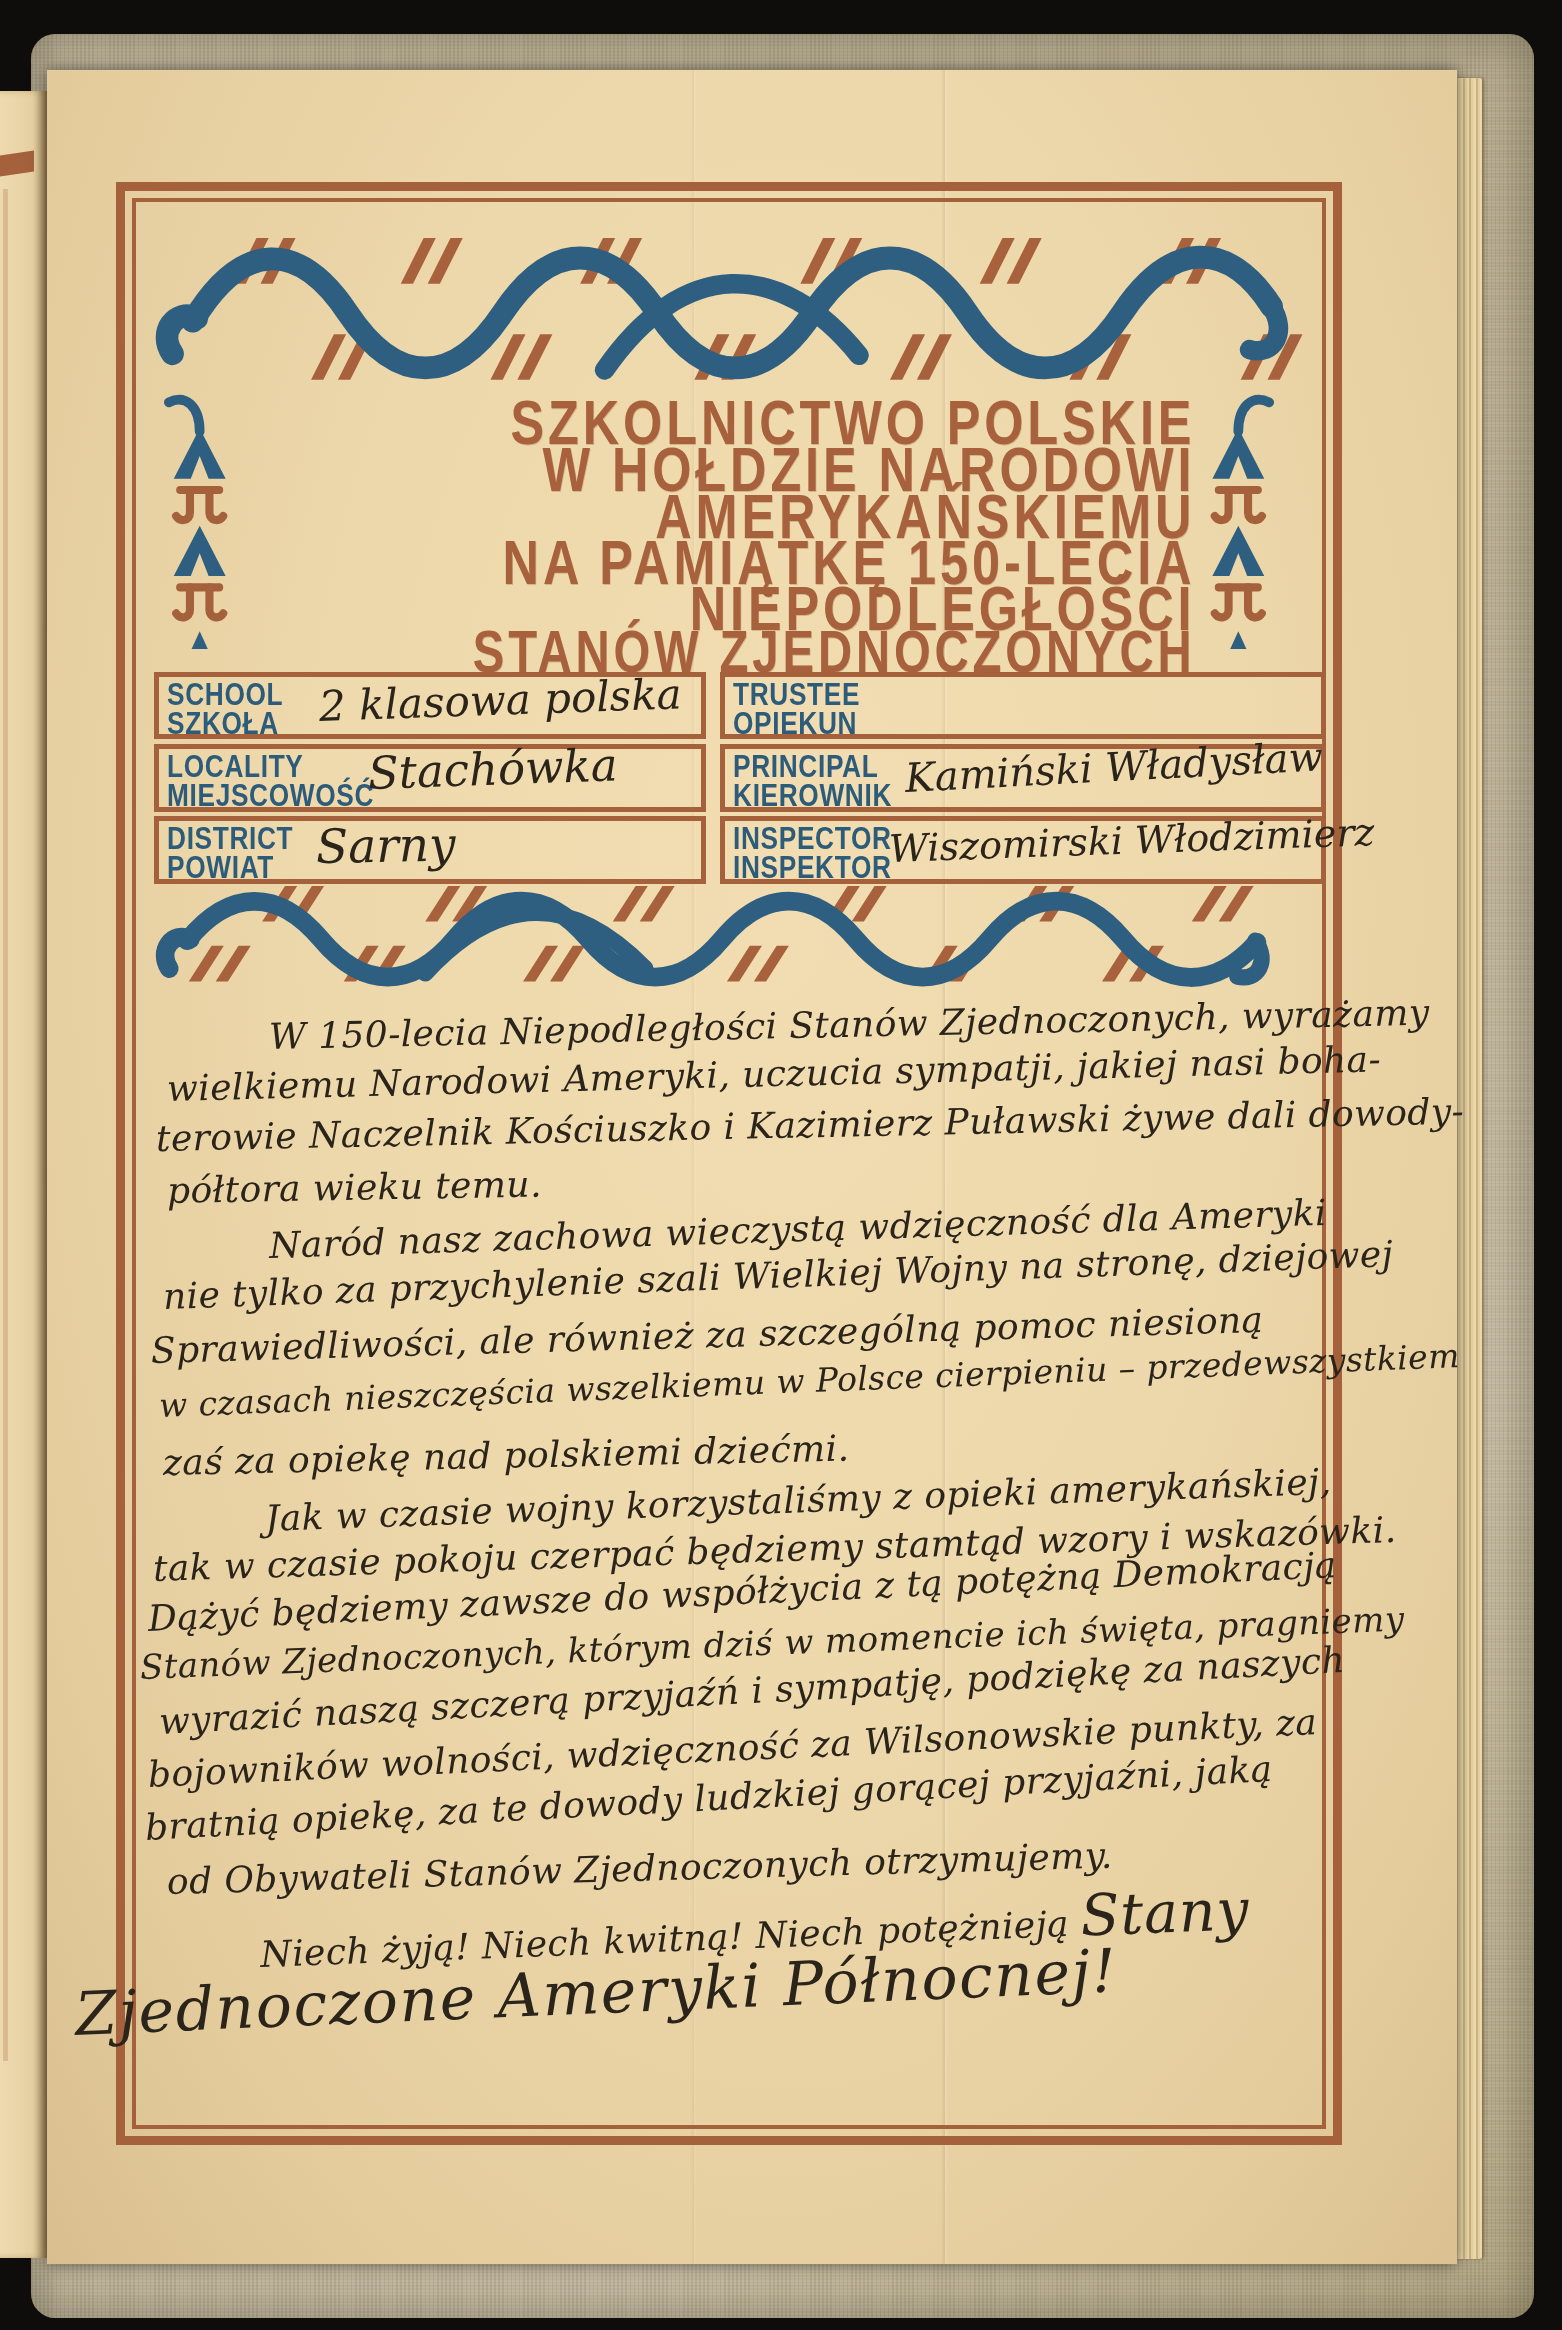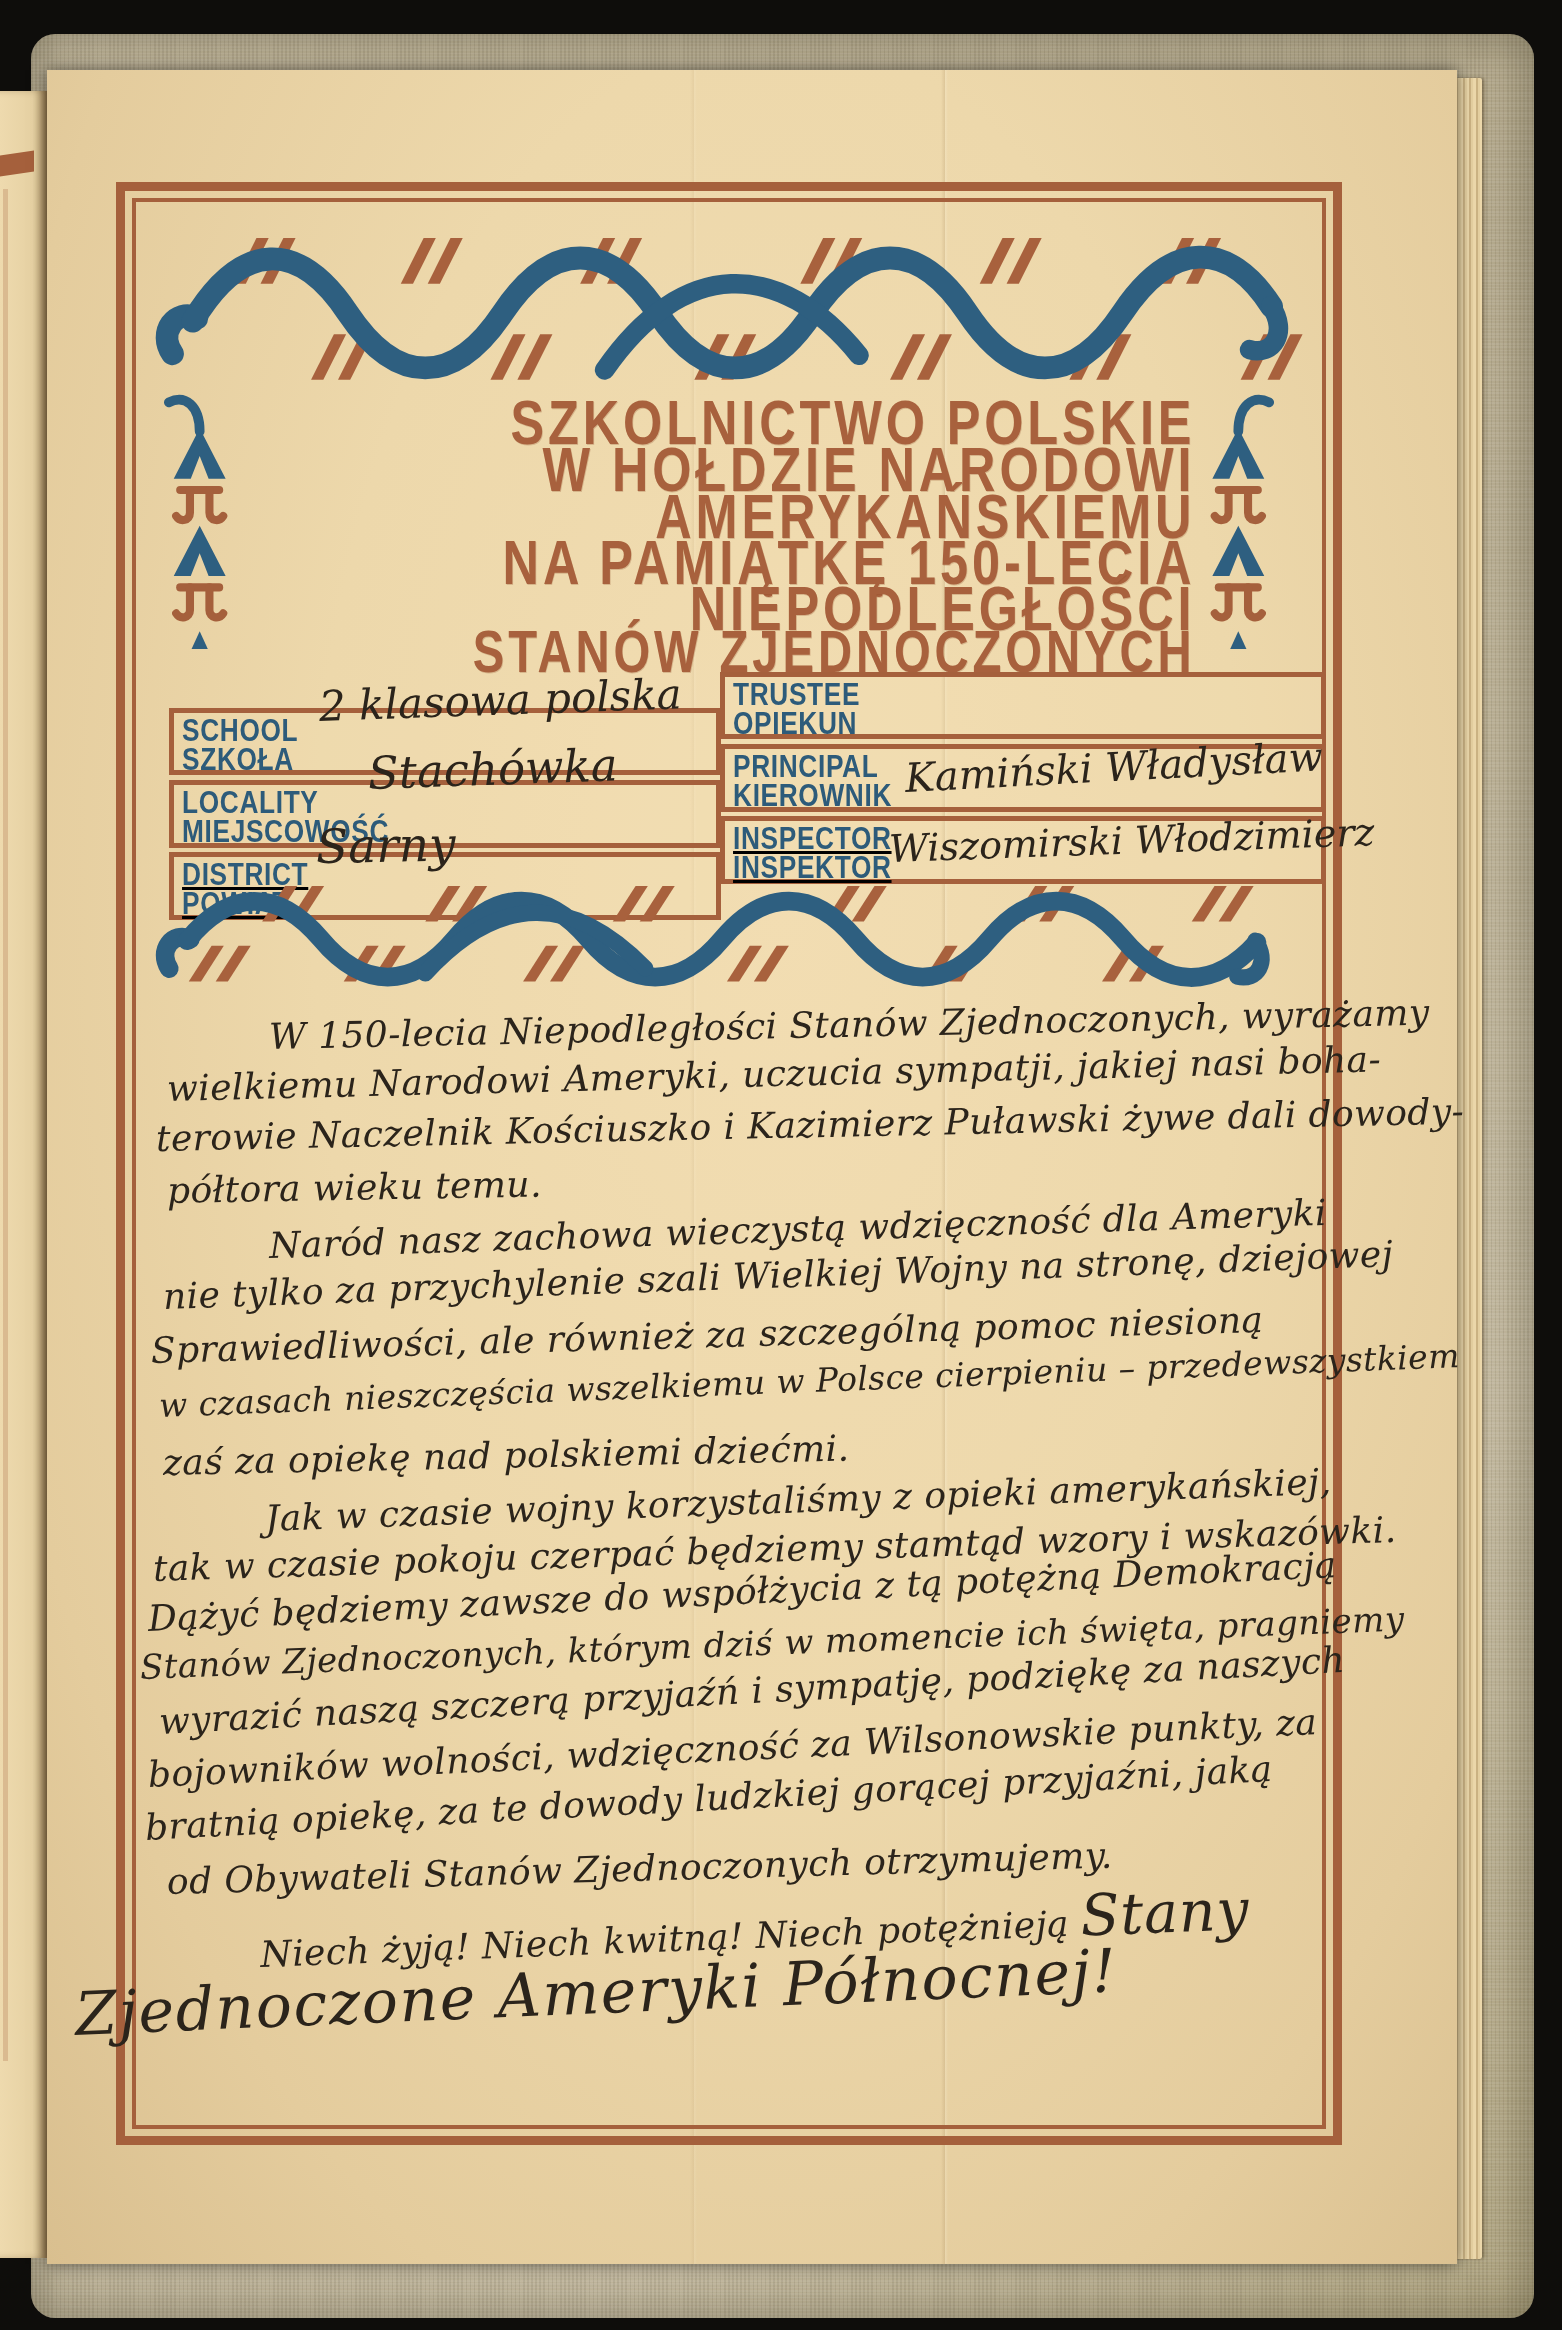--- a/index.html
+++ b/index.html
@@ -71,23 +71,23 @@
   .tl0{top:1.6px;} .tl1{top:49px;} .tl2{top:96px;} .tl3{top:142px;} .tl4{top:188px;} .tl5{top:234px;font-size:59px;}
   
   .cell{
     position:absolute;border:5.7px solid #a5603c;background:rgba(244,225,180,.25);
     box-sizing:border-box;
   }
   .cell .lbl{
     padding:3.3px 0 0 9.8px;color:#2d5b7a;font-weight:bold;font-size:32px;line-height:28.5px;
     letter-spacing:0.8px;transform:scaleX(.82);transform-origin:0 0;white-space:nowrap;
   }
-  .cl{left:169px;width:552px;margin-top:36px;}
+  .cl{left:154px;width:552px;}
   .cr{left:720px;width:606px;}
-  .r0{top:672px;height:67px;} .r1{top:744px;height:68px;} .r2{top:816px;height:68px;text-decoration:underline;}
+  .r0{top:672px;height:67px;} .r1{top:744px;height:68px;} .r2{top:816px;height:68px;}
   
   .script{
     position:absolute;color:#2b241b;font-family:"DejaVu Serif",serif;font-style:italic;
     white-space:nowrap;transform-origin:0 50%;
   }
   .v-school{left:319px;top:682px;font-size:42px;transform:rotate(-2deg);}
   .v-locality{left:368px;top:747px;font-size:45px;transform:rotate(-2deg);}
   .v-district{left:316px;top:819px;font-size:47px;transform:rotate(-1deg);}
   .v-principal{left:905px;top:755px;font-size:40px;transform:rotate(-3deg);}
   .v-inspector{left:889px;top:827px;font-size:38px;transform:rotate(-2deg);}

